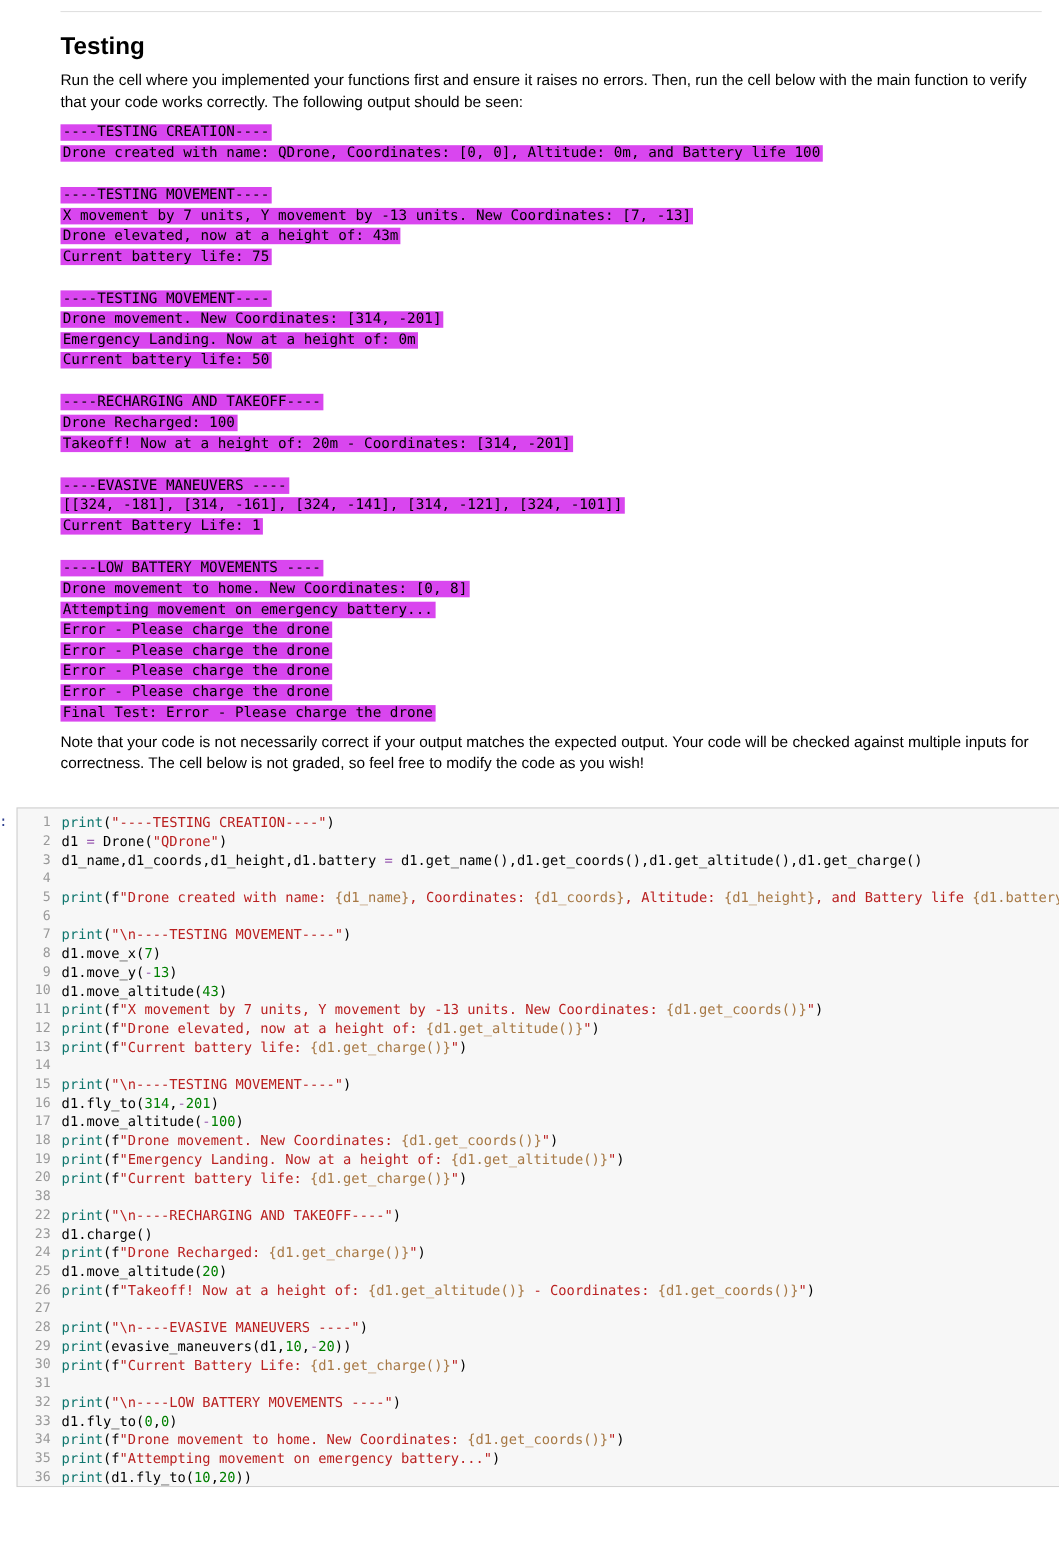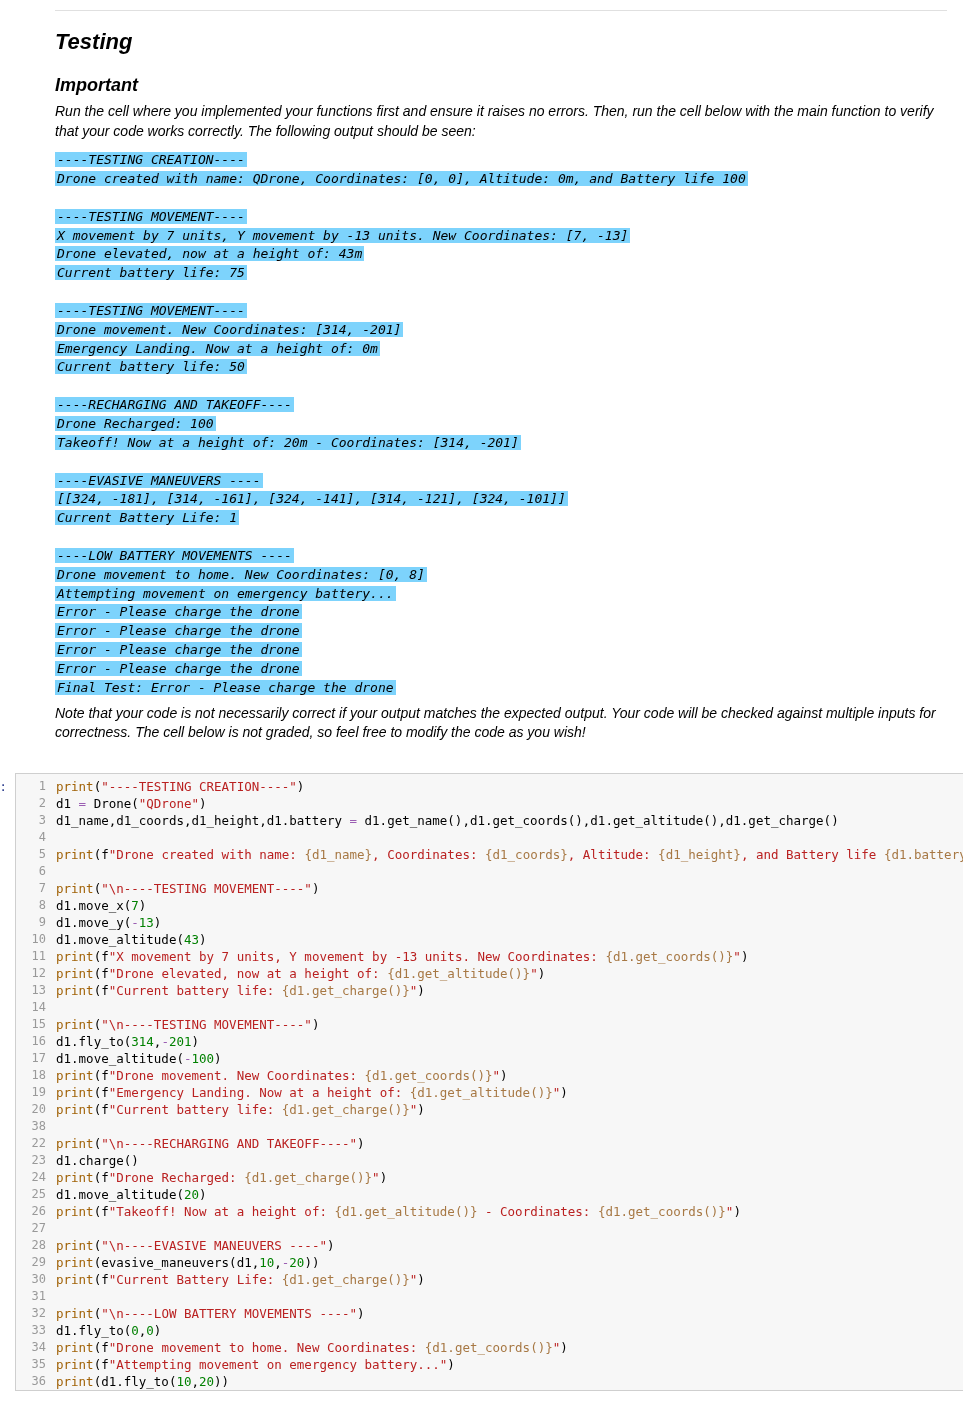--- a/index.html
+++ b/index.html
@@ -7,21 +7,20 @@
     padding: 0;
     background: #fff;
     font-family: -apple-system, BlinkMacSystemFont, "Segoe UI", Helvetica, Arial, sans-serif;
     font-size: 14px;
     color: #000;
     width: 963px;
   }
   .page {
     padding: 10px 16px 20px 55px;
     box-sizing: border-box;
-    font-style: italic;
   }
   hr.top-sep {
     border: none;
     border-top: 1px solid #e0e0e0;
     margin: 0 0 14px 0;
   }
   h2.section-title {
     font-size: 22px;
     font-weight: 700;
     margin: 18px 0 8px 0;
@@ -32,21 +31,21 @@
     margin: 20px 0 6px 0;
   }
   p.body-text {
     margin: 6px 0 10px 0;
     line-height: 1.4;
     font-size: 14px;
   }
   code.inline {
     font-family: Menlo, Consolas, "DejaVu Sans Mono", monospace;
     font-size: 13px;
-    background: #7dd3fc;
+    background: #d946ef;
     padding: 0 2px;
     white-space: pre;
   }
   pre.output-block {
     margin: 6px 0 4px 0;
     font-family: Menlo, Consolas, "DejaVu Sans Mono", monospace;
     font-size: 13px;
     line-height: 1.45;
     white-space: pre;
   }
@@ -94,39 +93,38 @@
     padding: 4px 0 0 6px;
     font-family: Menlo, Consolas, "DejaVu Sans Mono", monospace;
     font-size: 12.5px;
     line-height: 17px;
     white-space: pre;
     overflow-x: hidden;
     min-height: 40px;
   }
   .code-lines .ln { display: block; height: 17px; }
   
-  .tok-builtin { color: #a16207; }        
+  .tok-builtin { color: #0f766e; }        
   .tok-str     { color: #ba2121; }        
   .tok-num     { color: #008000; }        
   .tok-interp  { color: #a77844; }        
   .tok-op      { color: #9b5eb3; }
   .cell-outer {
     margin-left: -55px; 
     margin-right: -5px;
   }
 </style>
 </head>
 <body>
 
 <div class="page">
   <hr class="top-sep">
 
   <h2 class="section-title">Testing</h2>
 
-  <h3 class="sub-title">Important</h3>
   <p class="body-text">Run the cell where you implemented your functions first and ensure it raises no errors. Then, run the cell below with the main function to verify that your code works correctly. The following output should be seen:</p>
 
   <pre class="output-block" id="expected-output"><code class="inline">----TESTING CREATION----</code>
 <code class="inline">Drone created with name: QDrone, Coordinates: [0, 0], Altitude: 0m, and Battery life 100</code>
 
 <code class="inline">----TESTING MOVEMENT----</code>
 <code class="inline">X movement by 7 units, Y movement by -13 units. New Coordinates: [7, -13]</code>
 <code class="inline">Drone elevated, now at a height of: 43m</code>
 <code class="inline">Current battery life: 75</code>
 

